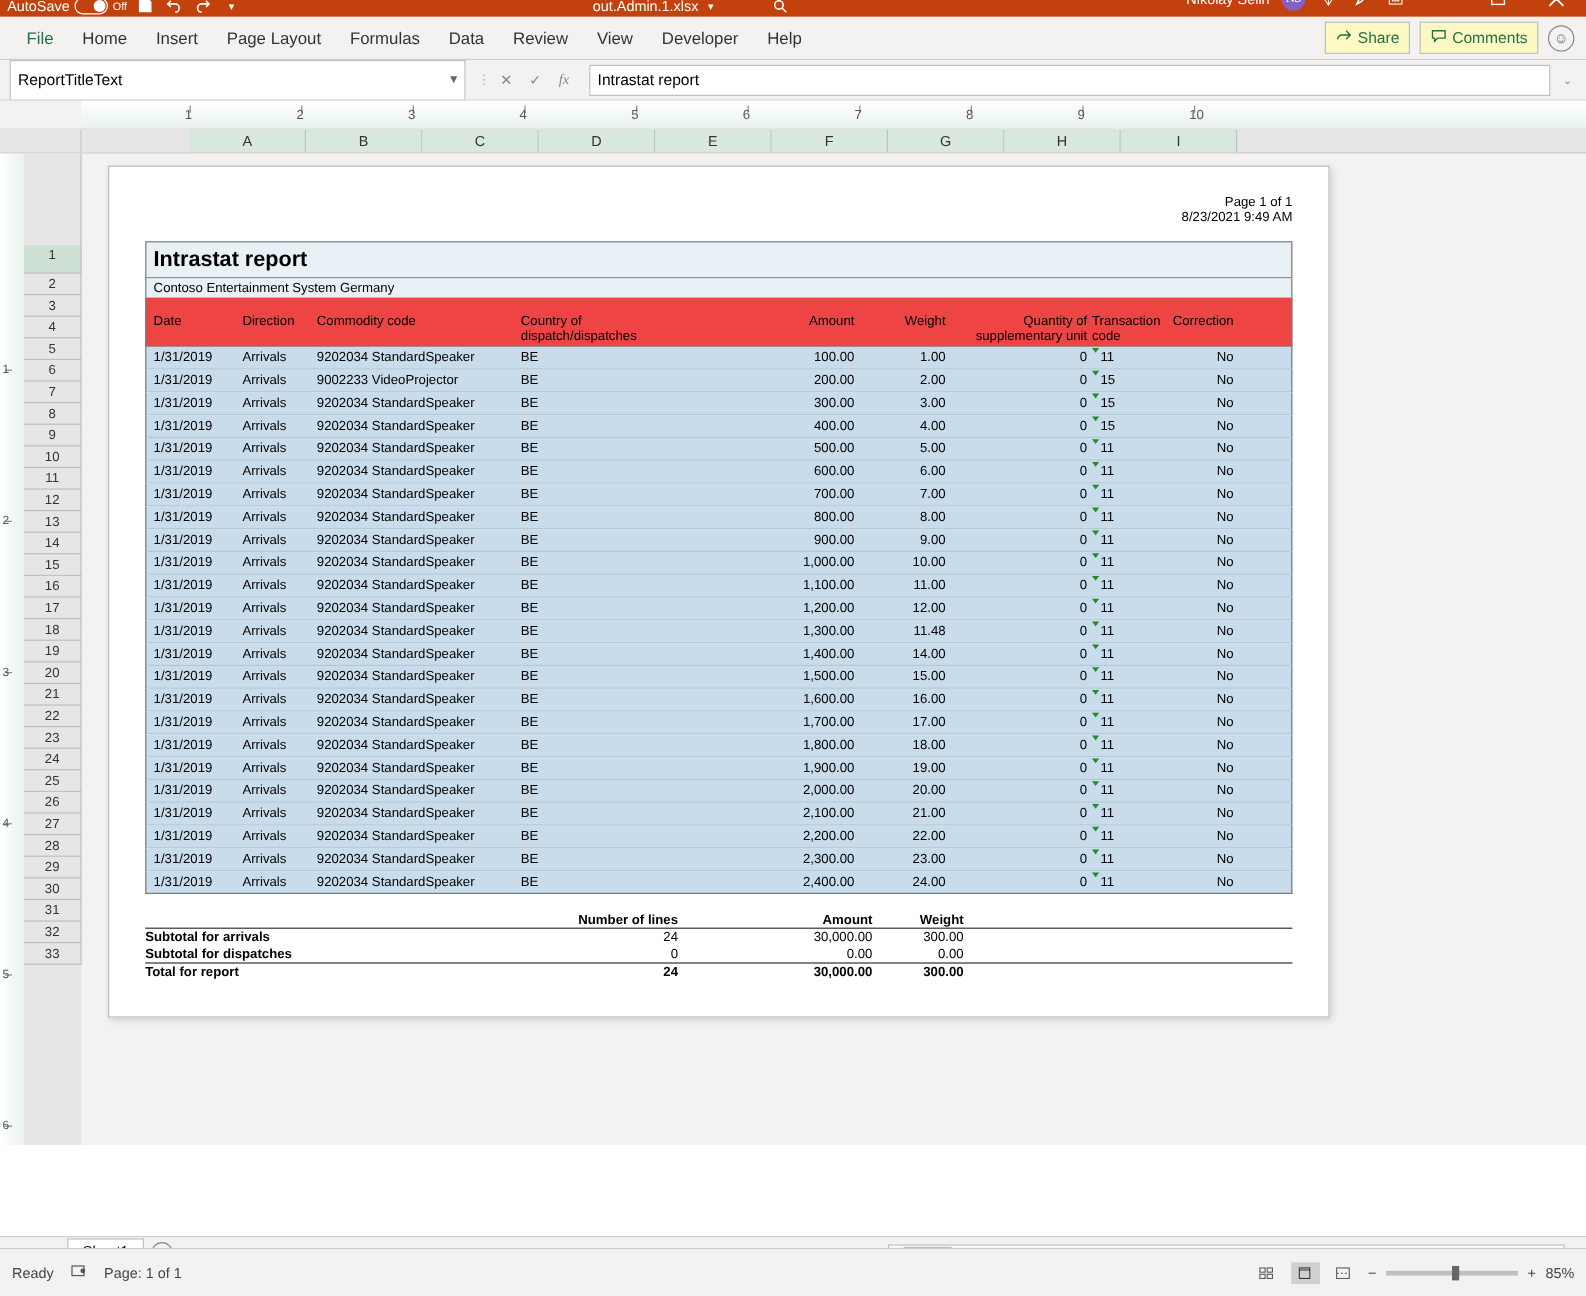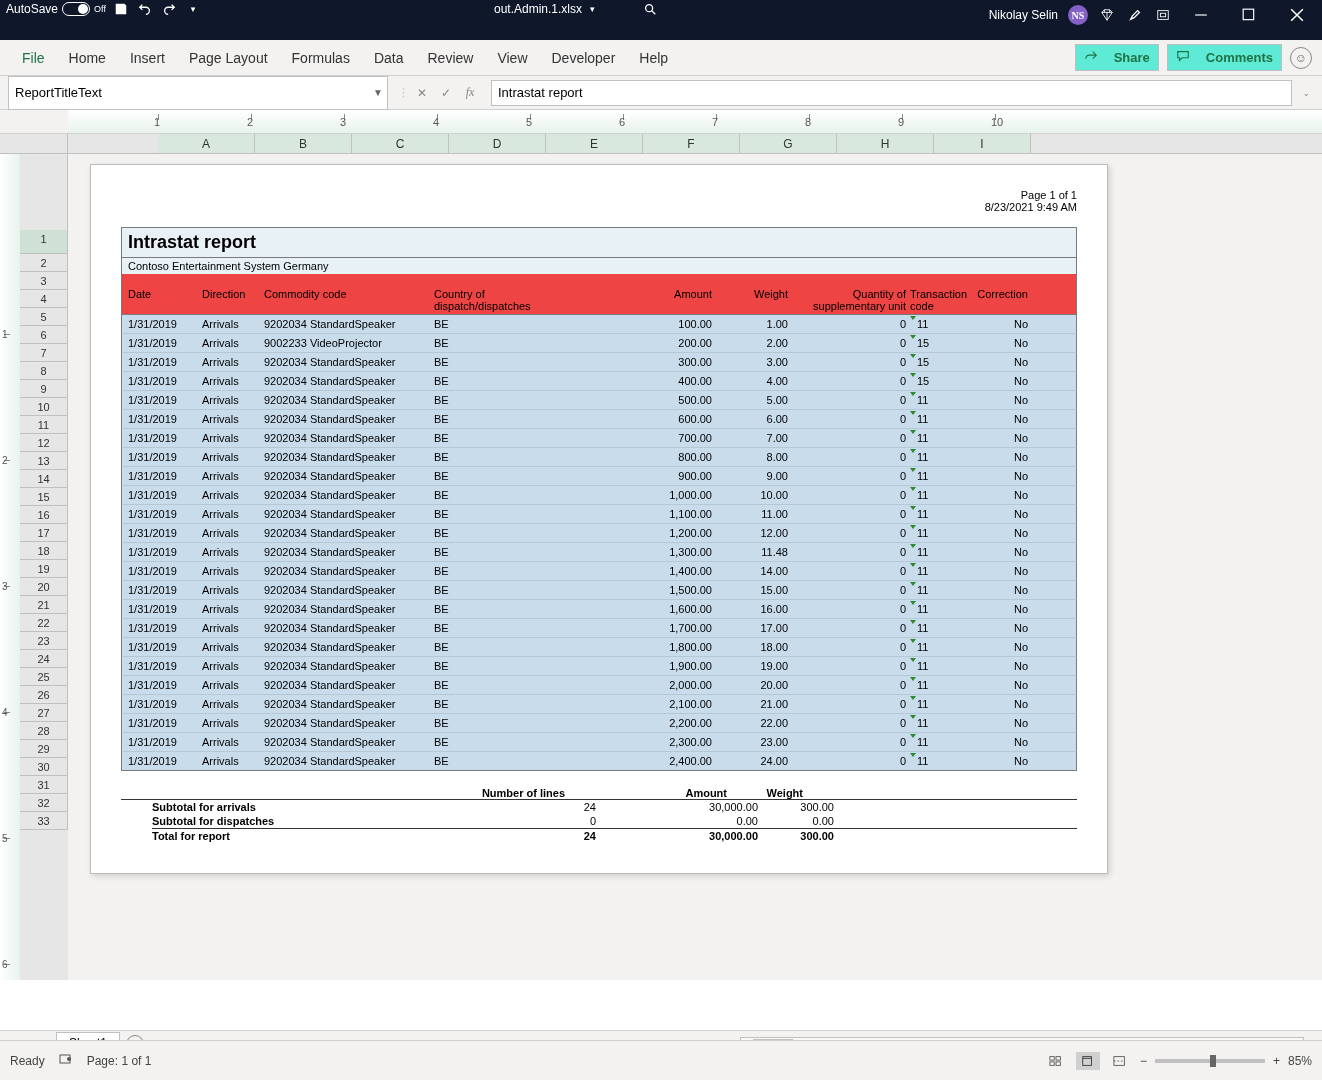--- a/index.html
+++ b/index.html
@@ -1,35 +1,35 @@
 <!DOCTYPE html>
 <html><head>
 <meta charset="utf-8">
 <style>
   * { box-sizing: border-box; margin: 0; padding: 0; }
   body { font-family: "Segoe UI", Arial, sans-serif; font-size: 12px; background: #fff; overflow: hidden; width: 1322px; height: 1080px; position: relative; }
   
   
-  .titlebar { height: 40px; background: #0f172a; color: #fff; display: flex; align-items: flex-start; padding: 0 6px; font-size: 12px; }
+  .titlebar { height: 14px; background: #c2410c; color: #fff; display: flex; align-items: flex-end; padding: 0 6px; font-size: 12px; }
   .titlebar .left { display: flex; align-items: center; gap: 6px; }
   .titlebar .center { flex: 1; display: flex; justify-content: center; align-items: center; gap: 8px; }
   .titlebar .right { display: flex; align-items: center; gap: 10px; margin-left: 38px; }
   .autosave-toggle { display: flex; align-items: center; gap: 4px; }
   .toggle { width: 28px; height: 14px; border: 1px solid #fff; border-radius: 7px; position: relative; }
   .toggle::after { content:""; position:absolute; right:1px; top:1px; width:10px; height:10px; border-radius:50%; background:#fff; }
   .qat-icon { width: 18px; height: 18px; display: flex; align-items: center; justify-content: center; color: #fff; fill:#fff; }
   .user-badge { background: #8661c5; width: 20px; height: 20px; border-radius: 50%; display: flex; align-items: center; justify-content: center; font-size: 10px; font-weight: 600; font-family: Liberation Serif, serif; }
   .win-btn { width: 38px; height: 30px; display: flex; align-items:center; justify-content:center; }
   
   
   .ribbon-tabs { height: 36px; background: #f3f2f1; display: flex; align-items: center; padding: 0 10px; border-bottom: 1px solid #d0d0d0; position: relative; }
   .ribbon-tab { padding: 0 12px; height: 36px; display: flex; align-items: center; font-size: 14px; color: #333; }
   .ribbon-tab.file { color: #217346; font-weight: normal; }
   .ribbon-right { position: absolute; right: 10px; display: flex; gap: 8px; align-items: center; }
-  .share-btn, .comments-btn { border: 1px solid #bfbfbf; background: #5eead4; padding: 4px 8px; display: flex; align-items: center; gap: 16px; color: #217346; font-size: 13px; font-weight: bold; }
+  .share-btn, .comments-btn { border: 1px solid #bfbfbf; background: #fef9c3; padding: 4px 8px; display: flex; align-items: center; gap: 4px; color: #217346; font-size: 13px; }
   .smiley { width: 22px; height: 22px; border: 1px solid #888; border-radius: 50%; display: flex; align-items:center; justify-content:center; font-size: 12px; color:#666;}
   
   
   .formula-row { height: 34px; background: #f3f2f1; display: flex; align-items: center; padding: 4px 8px; gap: 6px; border-bottom: 1px solid #d0d0d0; }
   .name-box { width: 380px; height: 26px; border: 1px solid #c0c0c0; background: #fff; display: flex; align-items: center; padding: 16px 6px; font-size: 13px; position:relative;}
   .name-box .dd { position:absolute; right:4px; color:#666; font-size:10px;}
   .fx-buttons { display: flex; gap: 2px; align-items:center; padding:0 4px;}
   .fx-btn { width: 22px; height: 22px; display:flex; align-items:center; justify-content:center; color:#888;}
   .formula-input { flex: 1; height: 26px; border: 1px solid #c0c0c0; background: #fff; padding: 0 6px; font-size: 13px; display: flex; align-items: center; }
   
@@ -62,21 +62,21 @@
   .report-title { border:1px solid #7a7a7a; background:#e8f1f6; padding:4px 6px; font-size:18px; font-weight:700; margin-top:14px;}
   .subtitle { padding:2px 6px; font-size:11px; background:#e8f1f6; border-left:1px solid #7a7a7a; border-right:1px solid #7a7a7a;}
   .tbl-head { display:flex; font-weight:400; font-size:11px; background:#ef4444; border:1px solid #7a7a7a; border-top:none; padding:14px 4px 2px 4px;}
   .tbl-head div, .trow div { padding: 0 2px;}
   .c-date{width:74px;} .c-dir{width:62px;} .c-comm{width:170px;} .c-country{width:120px;} .c-amount{width:162px;text-align:right;} .c-weight{width:76px;text-align:right;} .c-qty{width:118px;text-align:right;} .c-trans{width:64px;text-align:left;} .c-corr{width:58px;text-align:right;}
   .trow { display:flex; font-size:11px; background:#c9dceb; border-left:1px solid #7a7a7a; border-right:1px solid #7a7a7a; border-bottom:1px solid #b5c8d6; padding:1px 4px; line-height:16px;}
   .trow:last-child{border-bottom:1px solid #7a7a7a;}
   .gtri { display:inline-block; width:0;height:0;border-left:3px solid transparent;border-right:3px solid transparent;border-top:4px solid #2a8a2a; vertical-align:top; margin-right:1px;}
   .totals { margin-top:16px; font-size:11px;}
   .totals .thead { display:flex; font-weight:700; border-bottom:1px solid #333;}
-  .totals .tr { display:flex; padding:1px 0;margin-left:31px;}
+  .totals .tr { display:flex; padding:1px 0;}
   .totals .c1{width:352px;} .totals .c2{width:92px;text-align:right;} .totals .c3{width:162px;text-align:right;} .totals .c4{width:76px;text-align:right;}
   .totals .grand { border-top:1px solid #333; font-weight:700;}
   
   
   .sheet-tabs { position:absolute; bottom: 24px; left:0; right:0; height: 26px; background:#f3f2f1; border-top:1px solid #d0d0d0; display:flex; align-items:center; padding:0 8px; gap:6px;}
   .nav-arrow { width:18px; text-align:center; color:#888;}
   .sheet-tab { background:#fff; border:1px solid #c0c0c0; border-bottom:2px solid #217346; padding:3px 12px; font-size:12px;}
   .add-sheet { width:18px; height:18px; border:1px solid #888; border-radius:50%; display:flex; align-items:center; justify-content:center; color:#555;}
   .hscroll { position:absolute; right:18px; left:740px; top:6px; height:14px; border:1px solid #c0c0c0; background:#f8f8f8;}
   .hscroll .thumb{ position:absolute; left:12px; top:1px; width:40px; height:10px; background:#c0c0c0;}

